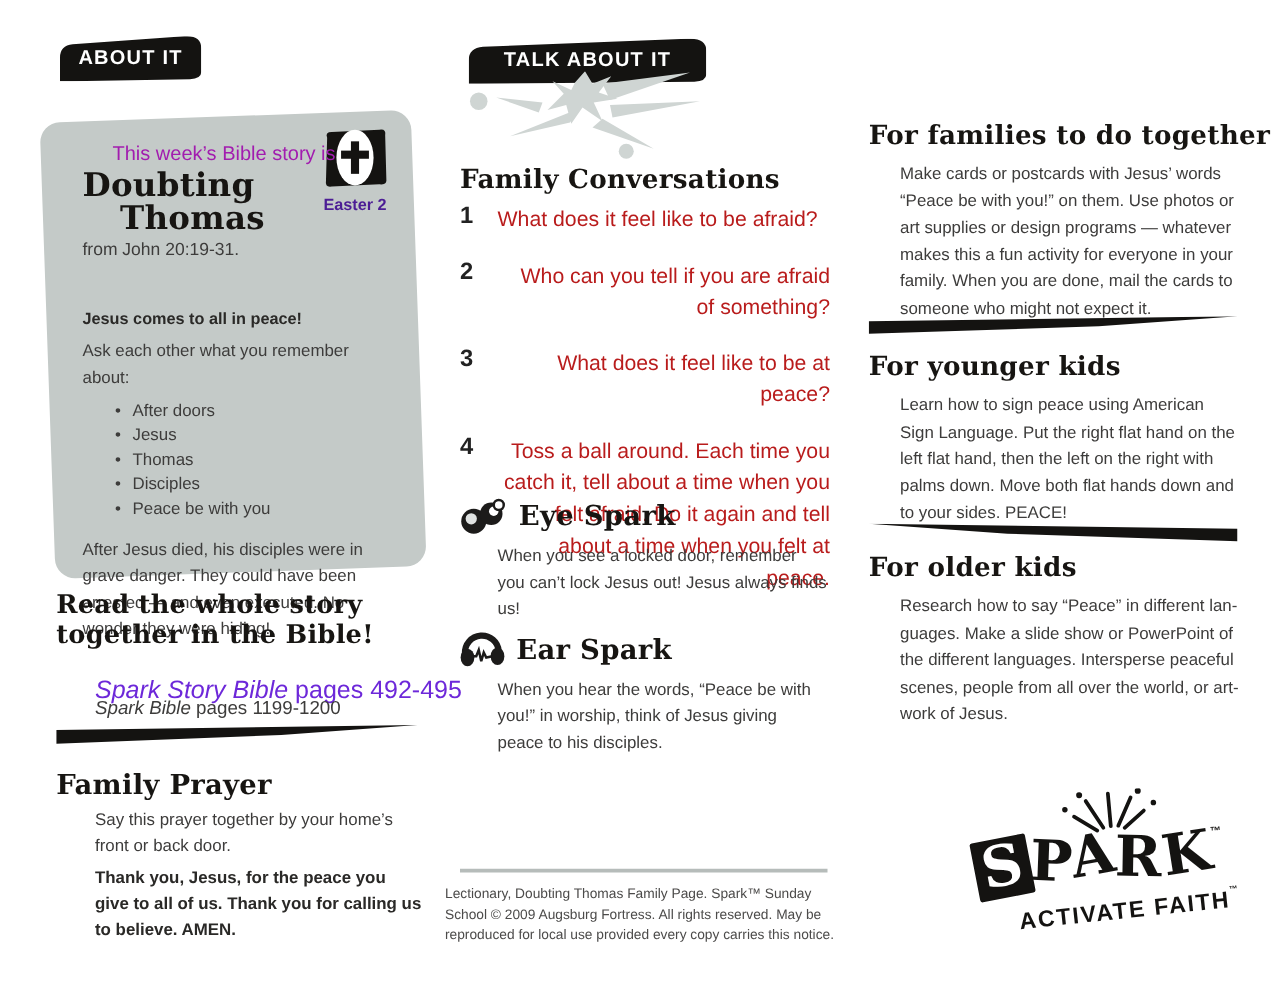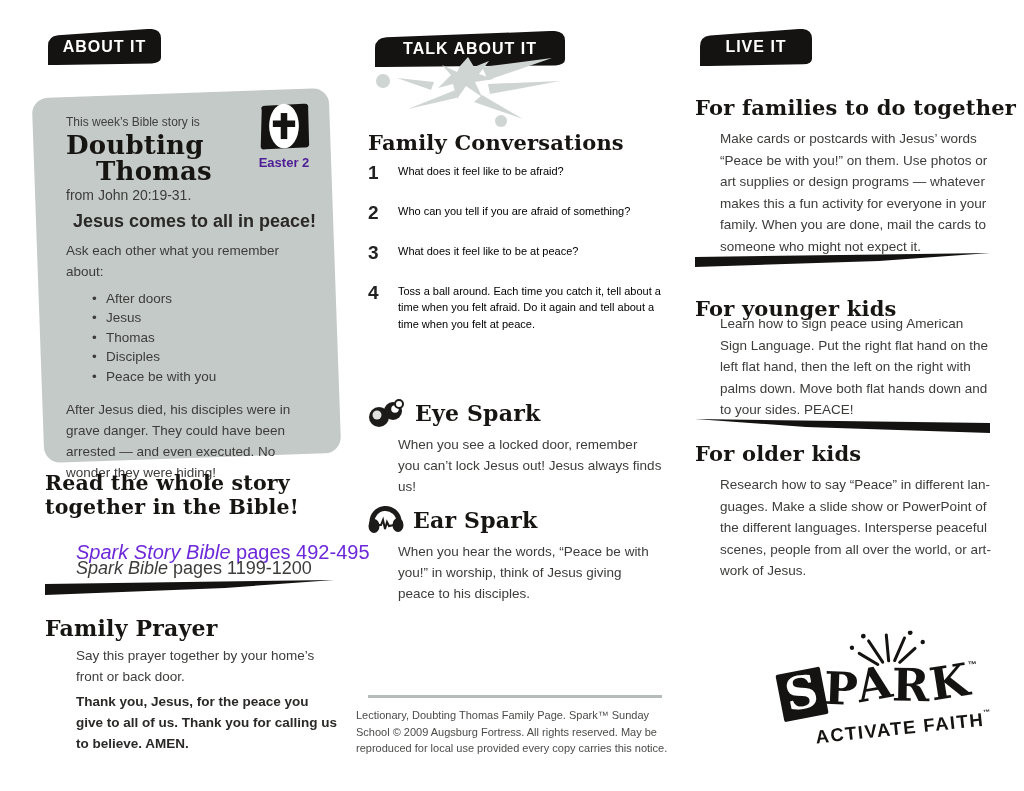--- a/index.html
+++ b/index.html
@@ -29,21 +29,21 @@
   .badge{position:absolute;left:252px;top:101px;width:64px;text-align:center;}
   .badge-label{color:#4c1d95;font-weight:bold;font-size:13px;margin-top:-2px;}
 
   ul.remember{list-style:none;margin:6px 0 0 0;padding:0 0 0 40px;}
   ul.remember li{position:relative;font-size:13.5px;line-height:19.5px;color:#3d3c3b;}
   ul.remember li::before{content:"•";position:absolute;left:-14px;color:#3d3c3b;}
 
   
   .conv-item{display:flex;margin-bottom:19px;}
   .conv-num{width:30px;flex:0 0 30px;font-weight:bold;font-size:19px;color:#222;line-height:1.1;}
-  .conv-text{font-size:11px;line-height:1.5;color:#000000;}
+  .conv-text{font-size:17px;line-height:1.5;color:#b91c1c;text-align:right;}
 
   .spark-head{display:flex;align-items:center;gap:9px;}
   .spark-body{margin:7px 0 0 30px;width:264px;}
 
   .foot-line{position:absolute;left:368px;top:695px;width:294px;height:3px;background:#b6bcba;}
   .foot-text{position:absolute;left:356px;top:707px;width:318px;
              font-size:11px;line-height:1.5;color:#4c4b4a;}
 
   
   .logo{position:absolute;left:772px;top:636px;width:230px;height:140px;transform:rotate(-3deg);}
@@ -78,45 +78,45 @@
     <svg width="56" height="52" viewBox="0 0 60 56">
       <path d="M6,10 Q4,5 10,5 L51,3 Q57,2 56,8 L57,45 Q58,51 51,50 L10,52 Q4,53 5,47 Z" fill="#141311"></path>
       <ellipse cx="30" cy="27" rx="16" ry="24" fill="#ffffff"></ellipse>
       <rect x="26.5" y="13" width="7" height="28" fill="#141311"></rect>
       <rect x="18" y="21" width="24" height="7" fill="#141311"></rect>
     </svg>
     <div class="badge-label">Easter 2</div>
   </div>
 
   <div class="card-content">
-    <div style="font-size:12px;color:#404040;">This week’s Bible story is</div>
+    <div style="font-size:16px;color:#a21caf;margin-left:24px;">This week’s Bible story is</div>
     <div class="slab h-xl" style="margin-top:3px;">Doubting</div>
     <div class="slab h-xl" style="margin-left:30px;">Thomas</div>
     <div style="font-size:14px;margin-top:3px;">from John 20:19-31.</div>
 
-    <div class="bold" style="font-size:18px;margin-top:8px;text-align:right;">Jesus comes to all in peace!</div>
+    <div class="bold" style="font-size:13px;margin-top:40px;">Jesus comes to all in peace!</div>
     <div class="body-txt" style="margin-top:9px;">Ask each other what you remember about:</div>
 
     <ul class="remember">
       <li>After doors</li>
       <li>Jesus</li>
       <li>Thomas</li>
       <li>Disciples</li>
       <li>Peace be with you</li>
     </ul>
 
     <div class="body-txt" style="margin-top:14px;">After Jesus died, his disciples were in grave danger. They could have been arrested — and even executed. No wonder they were hiding!</div>
   </div>
 
   <div class="abs slab" style="left:45px;top:471px;width:300px;font-size:20.5px;line-height:1.18;">Read the whole story together in the Bible!</div>
 
   <div class="abs" style="left:76px;top:541px;font-size:20px;color:#6d28d9;">
     <i>Spark Story Bible</i><span> pages 492-495</span>
   </div>
-  <div class="abs" style="left:76px;top:558px;font-size:18px;color:#3d3c3b;">
+  <div class="abs" style="left:76px;top:558px;font-size:15px;color:#3d3c3b;">
     <i>Spark Bible</i><span> pages 1199-1200</span>
   </div>
 
   <svg class="abs" style="left:45px;top:580px;" width="289" height="16" viewBox="0 0 289 16">
     <polygon points="0,4 289,0 180,8 0,15" fill="#141311"></polygon>
   </svg>
 
   <div class="abs slab h-md" style="left:45px;top:615px;">Family Prayer</div>
   <div class="abs body-txt" style="left:76px;top:646px;width:262px;">Say this prayer together by your home’s front or back door.</div>
   <div class="abs body-txt bold" style="left:76px;top:692px;width:262px;">Thank you, Jesus, for the peace you give to all of us. Thank you for calling us to believe. AMEN.</div>
@@ -185,35 +185,29 @@
         <polyline points="9,20 13,20 15,15 17,24 19,17 21,21 26,20" fill="none" stroke="#1c1b1a" stroke-width="2"></polyline>
       </svg>
       <span class="slab h-md">Ear Spark</span>
     </div>
     <div class="body-txt spark-body">When you hear the words, “Peace be with you!” in worship, think of Jesus giving peace to his disciples.</div>
   </div>
 
   <div class="foot-line"></div>
   <div class="foot-text">Lectionary, Doubting Thomas Family Page. Spark™ Sunday School © 2009 Augsburg Fortress. All rights reserved. May be reproduced for local use provided every copy carries this notice.</div>
 
-  <div class="tab" style="left:700px;top:29px;width:112px;height:37px;">
-    <svg viewBox="0 0 100 34" preserveAspectRatio="none">
-      <path d="M0,34 L0,16 Q0,7 9,6 L88,0 Q100,-1 100,9 L100,27 Q100,32 92,32.5 L8,34 Z" fill="#141311"></path>
-    </svg>
-    <div class="tab-label">LIVE IT</div>
-  </div>
 
   <div class="abs slab h-lg" style="left:695px;top:96px;">For families to do together</div>
   <div class="abs body-txt" style="left:720px;top:128px;width:270px;line-height:1.6;">Make cards or postcards with Jesus’ words “Peace be with you!” on them. Use photos or art supplies or design programs — whatever makes this a fun activity for everyone in your family. When you are done, mail the cards to someone who might not expect it.</div>
 
   <svg class="abs" style="left:695px;top:253px;" width="295" height="15" viewBox="0 0 295 15">
     <polygon points="0,4 295,0 184,8 0,14" fill="#141311"></polygon>
   </svg>
 
-  <div class="abs slab h-lg" style="left:695px;top:281px;margin-top:16px;">For younger kids</div>
+  <div class="abs slab h-lg" style="left:695px;top:281px;">For younger kids</div>
   <div class="abs body-txt" style="left:720px;top:313px;width:270px;line-height:1.6;">Learn how to sign peace using American Sign Language. Put the right flat hand on the left flat hand, then the left on the right with palms down. Move both flat hands down and to your sides. PEACE!</div>
 
   <svg class="abs" style="left:695px;top:419px;transform:scaleX(-1);" width="295" height="15" viewBox="0 0 295 15">
     <polygon points="0,4 295,0 184,8 0,14" fill="#141311"></polygon>
   </svg>
 
   <div class="abs body-txt" style="left:720px;top:474px;width:272px;line-height:1.6;">Research how to say “Peace” in different lan­guages. Make a slide show or PowerPoint of the different languages. Intersperse peaceful scenes, people from all over the world, or art­work of Jesus.</div>
   <div class="abs slab h-lg" style="left:695px;top:442px;">For older kids</div>
 
   <div class="logo">

